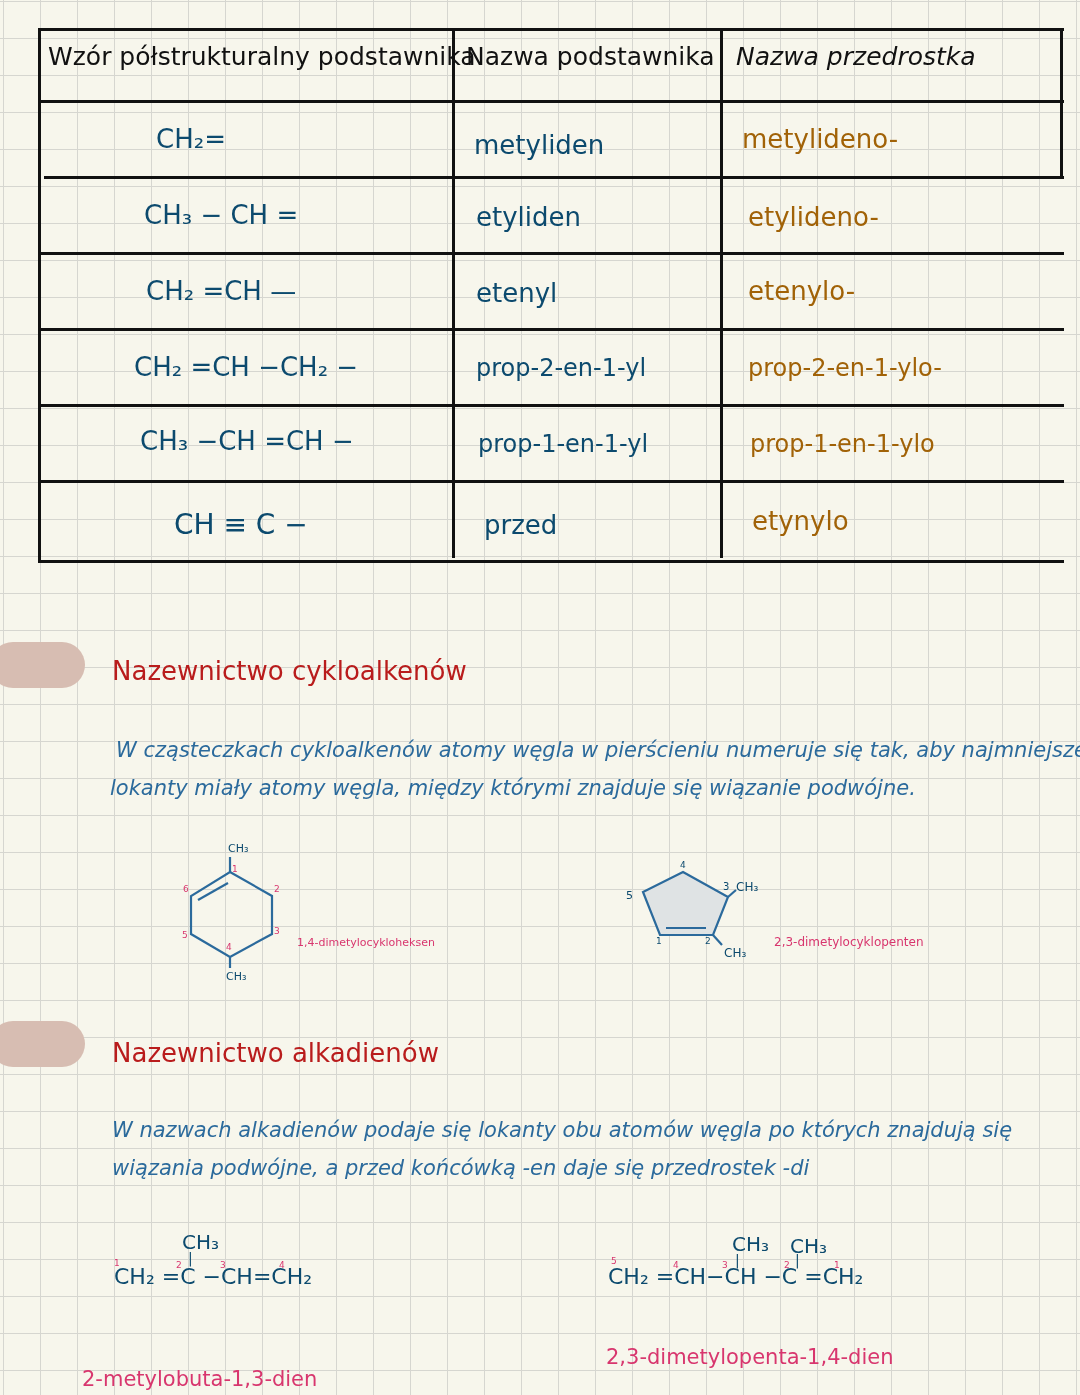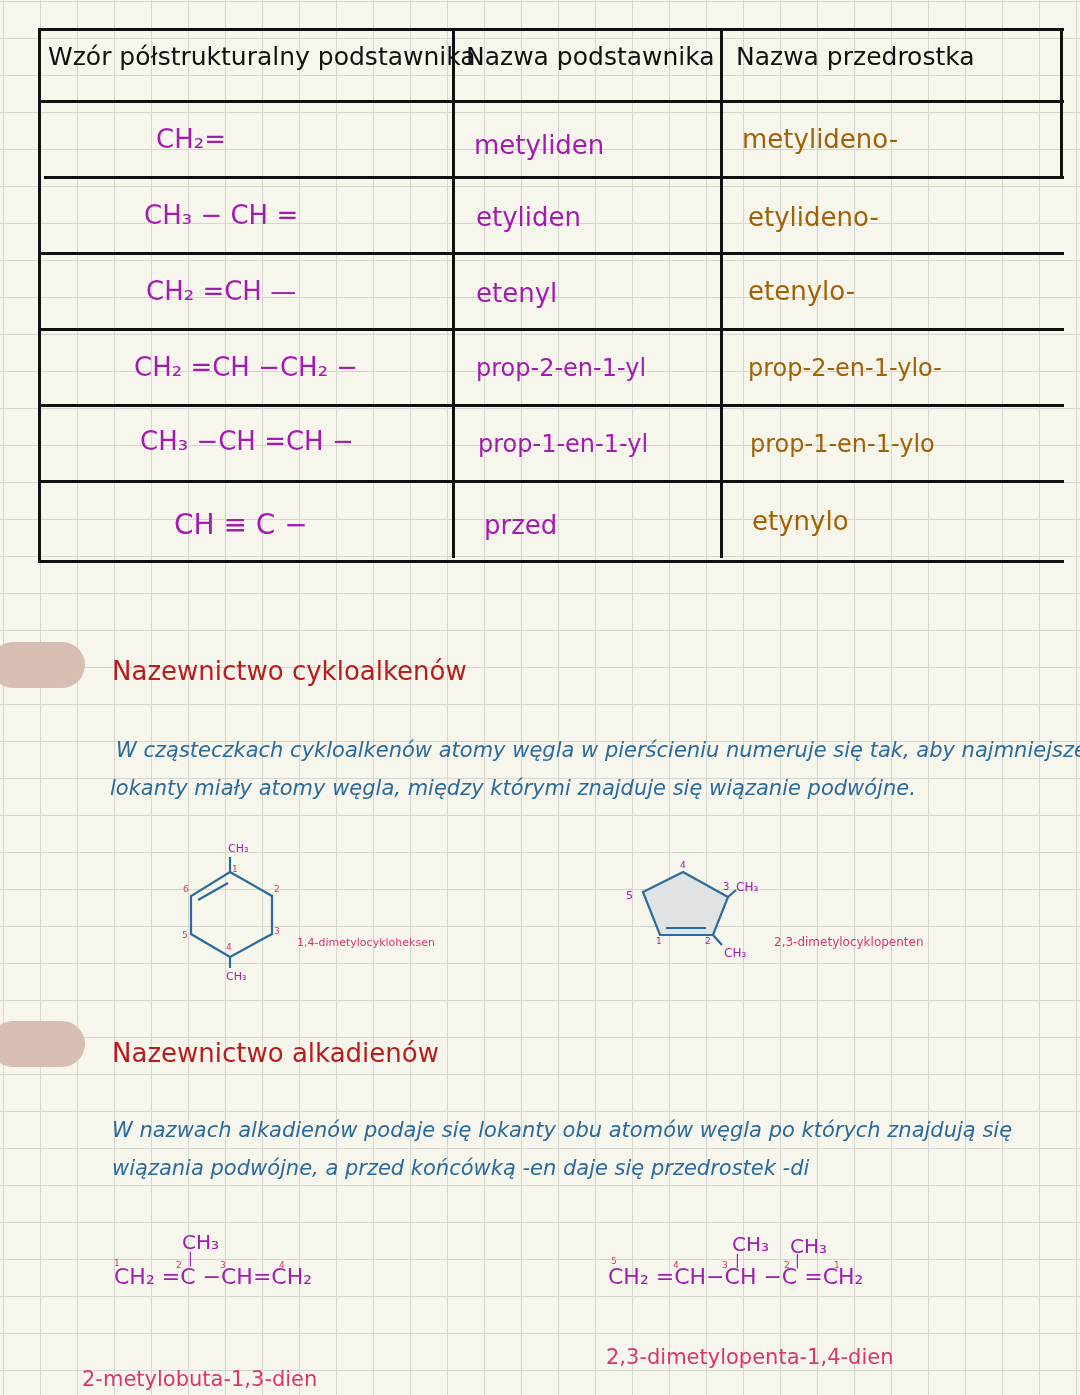--- a/index.html
+++ b/index.html
@@ -6,21 +6,21 @@
   body {
     width:1080px; height:1395px; position:relative; overflow:hidden;
     background-color:#f7f6ec;
     background-image:
       linear-gradient(to right, #d6d6d0 1px, transparent 1px),
       linear-gradient(to bottom, #d6d6d0 1px, transparent 1px);
     background-size:37px 37px;
     background-position:3px 1px;
     font-family:"DejaVu Sans", sans-serif;
   }
-  .blue { color:#a21caf; }
+  .blue { color:#0c4a6e; }
   .pink { color:#a16207; }
   .pink2 { color:#d8366e; }
   .black { color:#111; }
 
   
   .tbl { position:absolute; left:38px; top:28px; width:1026px; height:535px; }
   .tbl .line { position:absolute; background:#111; }
   .cell { position:absolute; font-size:26px; white-space:nowrap; }
   .hdr { font-size:25px; }
 
@@ -45,21 +45,21 @@
 
   <div class="line" style="left:2px;top:72px;width:1024px;height:3px;"></div>
   <div class="line" style="left:6px;top:148px;width:1020px;height:3px;"></div>
   <div class="line" style="left:2px;top:224px;width:1024px;height:3px;"></div>
   <div class="line" style="left:2px;top:300px;width:1024px;height:3px;"></div>
   <div class="line" style="left:0;top:376px;width:1026px;height:3px;"></div>
   <div class="line" style="left:2px;top:452px;width:1024px;height:3px;"></div>
 
   <div class="cell hdr black" style="left:10px;top:14px;">Wzór półstrukturalny podstawnika</div>
   <div class="cell hdr black" style="left:428px;top:14px;">Nazwa podstawnika</div>
-  <div class="cell hdr black" style="left:698px;top:14px;">Nazwa przedrostka</div>
+  <div class="cell hdr black" style="left:698px;top:14px;font-style:italic;">Nazwa przedrostka</div>
 
   <div class="cell blue" style="left:118px;top:96px;">CH₂=</div>
   <div class="cell blue" style="left:436px;top:102px;">metyliden</div>
   <div class="cell pink" style="left:704px;top:96px;">metylideno-</div>
 
   <div class="cell blue" style="left:106px;top:172px;">CH₃ − CH =</div>
   <div class="cell blue" style="left:438px;top:174px;">etyliden</div>
   <div class="cell pink" style="left:710px;top:174px;text-align:center;">etylideno-</div>
 
   <div class="cell blue" style="left:108px;top:248px;">CH₂ =CH —</div>

